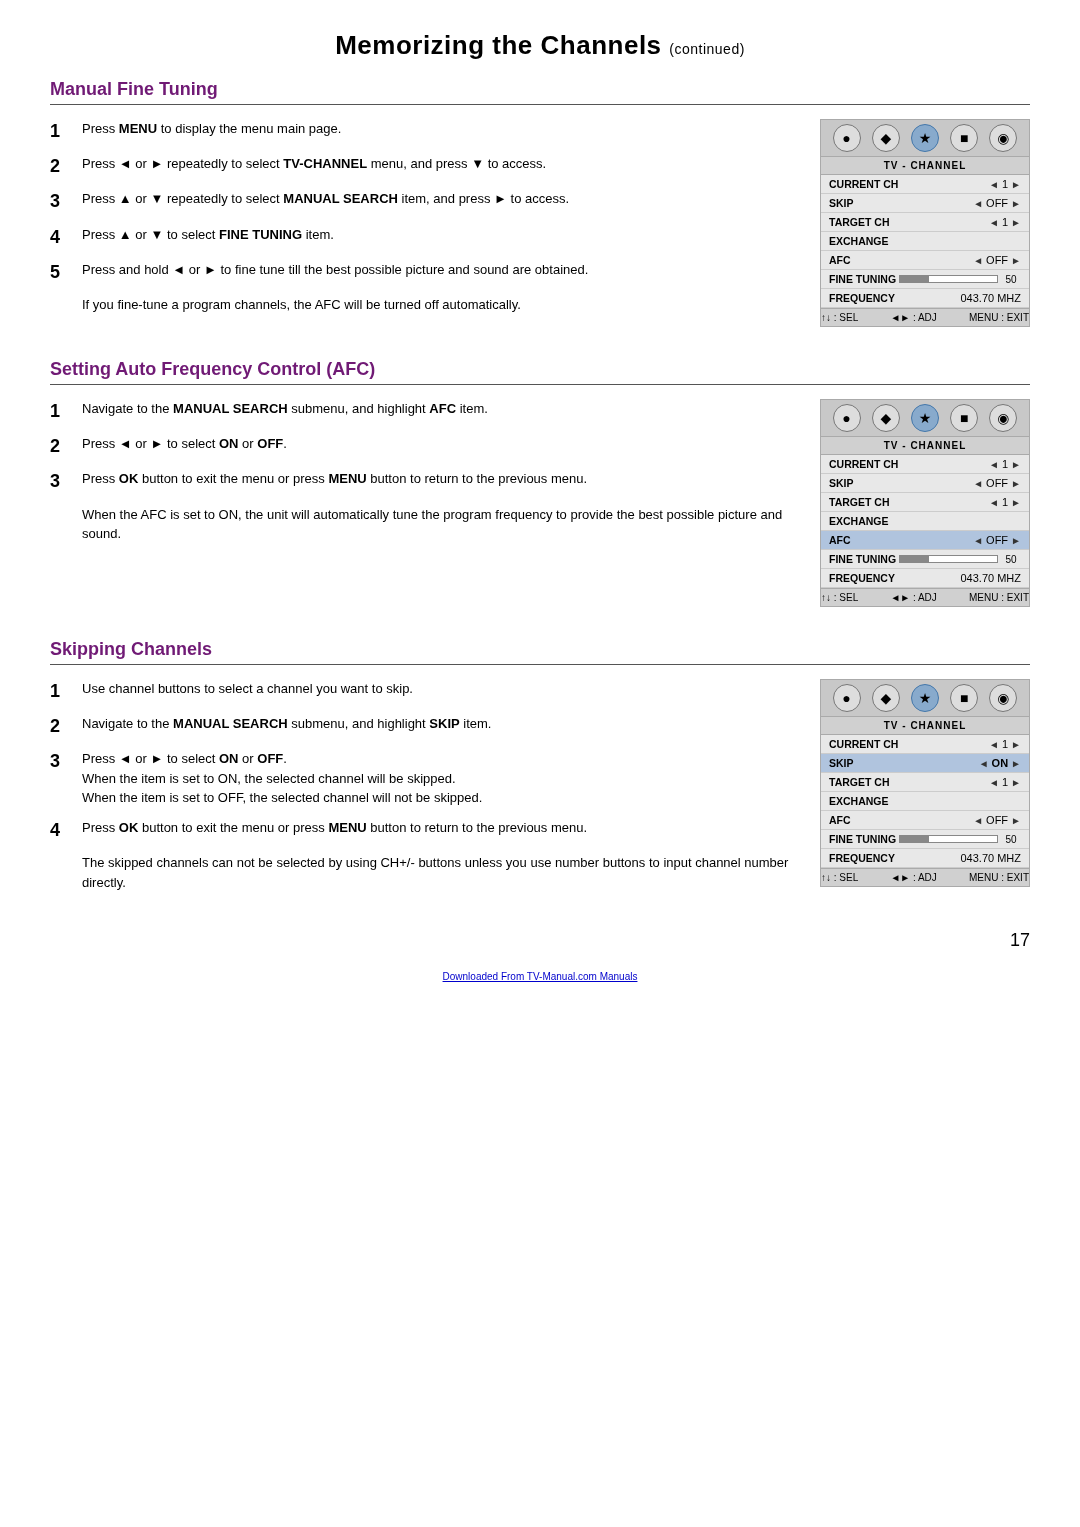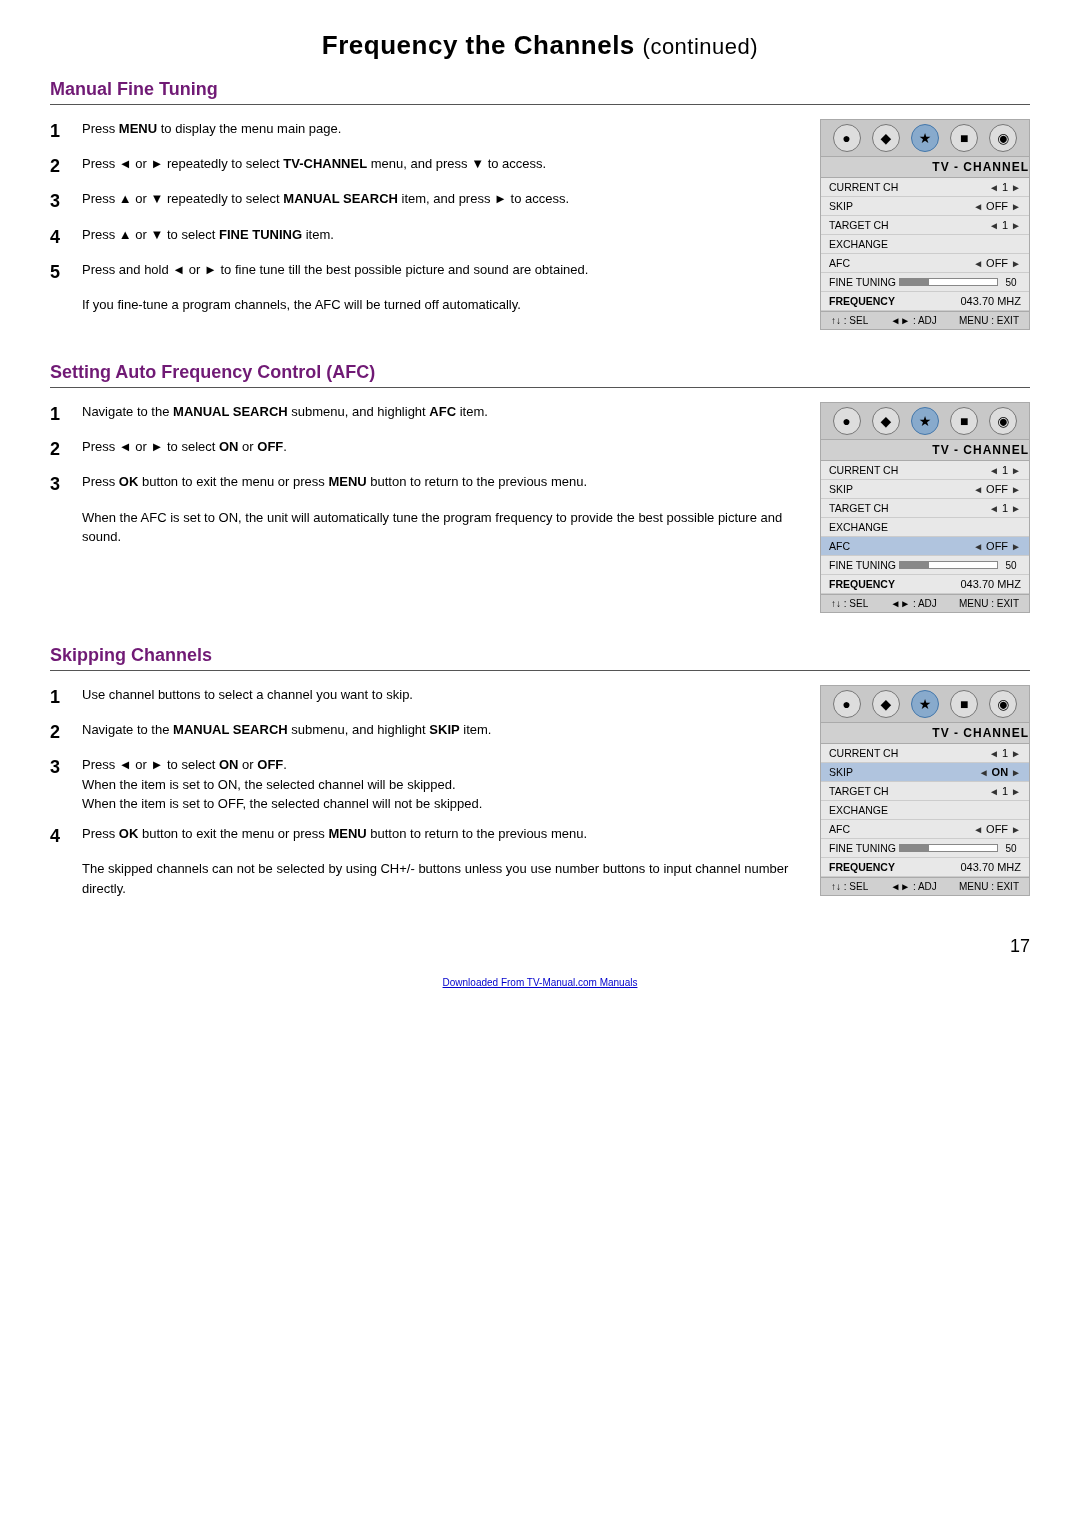--- a/index.html
+++ b/index.html
@@ -13,21 +13,21 @@
       padding: 30px 50px 40px 50px;
     }
     .page-title {
       text-align: center;
       font-size: 26px;
       font-weight: bold;
       margin-bottom: 18px;
       letter-spacing: 0.5px;
     }
     .page-title .continued {
-      font-size: 22px;
+      font-size: 14px;
       font-weight: normal;
     }
     .section {
       margin-bottom: 32px;
     }
     .section-title {
       font-size: 18px;
       font-weight: bold;
       margin-bottom: 4px;
       color: #701a75;
@@ -98,38 +98,38 @@
       font-size: 14px;
       border: 1.5px solid #777;
       background: #ddd;
       cursor: pointer;
     }
     .tv-icon.active {
       background: #88aacc;
       border-color: #4477aa;
     }
     .tv-panel-header {
-      text-align: right;
-      font-weight: bold;
-      font-size: 12px;
+      text-align: center;
+      font-weight: bold;
+      font-size: 10px;
       padding: 3px 0;
       background: #d0d0d0;
       border-bottom: 1px solid #aaa;
       letter-spacing: 1px;
     }
     .tv-panel-row {
       display: flex;
       justify-content: space-between;
       align-items: center;
       padding: 3px 8px;
       border-bottom: 1px solid #ccc;
       font-size: 11px;
     }
     .tv-panel-row .label {
-      font-weight: normal;
+      font-weight: bold;
       font-size: 10.5px;
       min-width: 70px;
     }
     .tv-panel-row .val {
       display: flex;
       align-items: center;
       gap: 3px;
       font-size: 11px;
     }
     .arrow-btn {
@@ -156,21 +156,21 @@
     .tv-freq-row {
       padding: 3px 8px;
       border-bottom: 1px solid #ccc;
       font-size: 11px;
       display: flex;
       justify-content: space-between;
     }
     .tv-footer {
       display: flex;
       justify-content: space-between;
-      padding: 3px 10px;
+      padding: 3px 0;
       font-size: 10px;
       background: #d0d0d0;
       border-top: 1px solid #aaa;
     }
     .tv-footer-item {
       display: flex;
       align-items: center;
       gap: 2px;
     }
     .highlight-row {
@@ -189,21 +189,21 @@
       text-align: right;
       font-size: 18px;
       margin-top: 10px;
       margin-bottom: 10px;
     }
   </style>
 </head>
 <body>
 
 <div class="page-title">
-  <span>Frequency the Channels</span> <span class="continued">(continued)</span>
+  <span>Memorizing the Channels</span> <span class="continued">(continued)</span>
 </div>
 
 <div id="sections-container">
     <div class="section">
       <div class="section-title">Manual Fine Tuning</div>
       <hr class="section-divider">
       <div class="section-content">
         <div class="steps">
           <div class="step">
       <span class="step-num">1</span>

